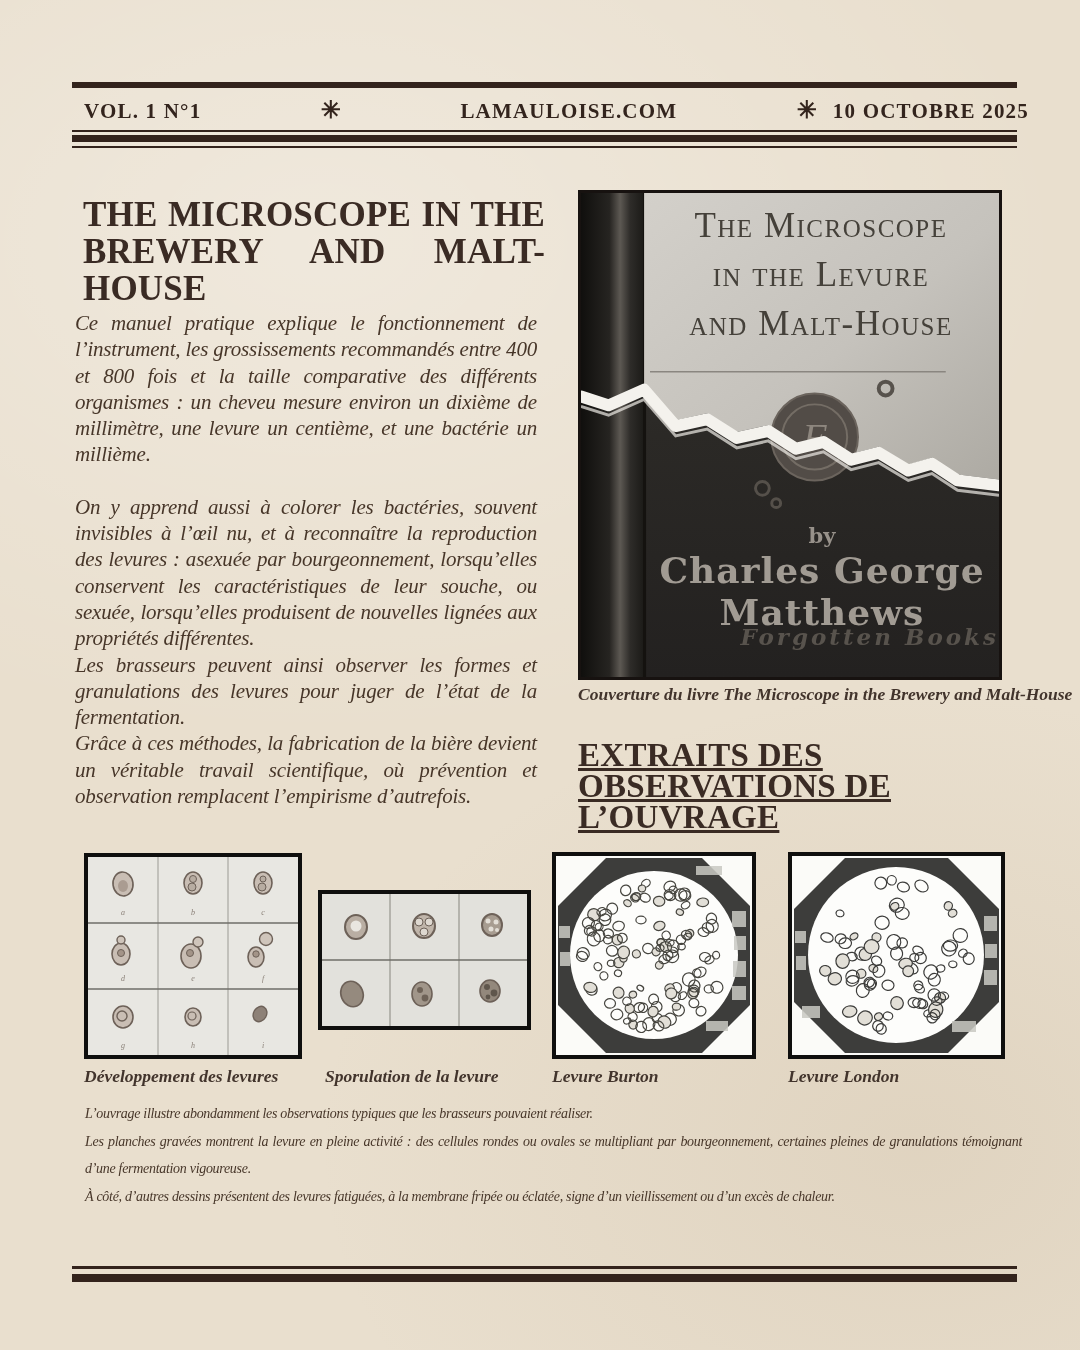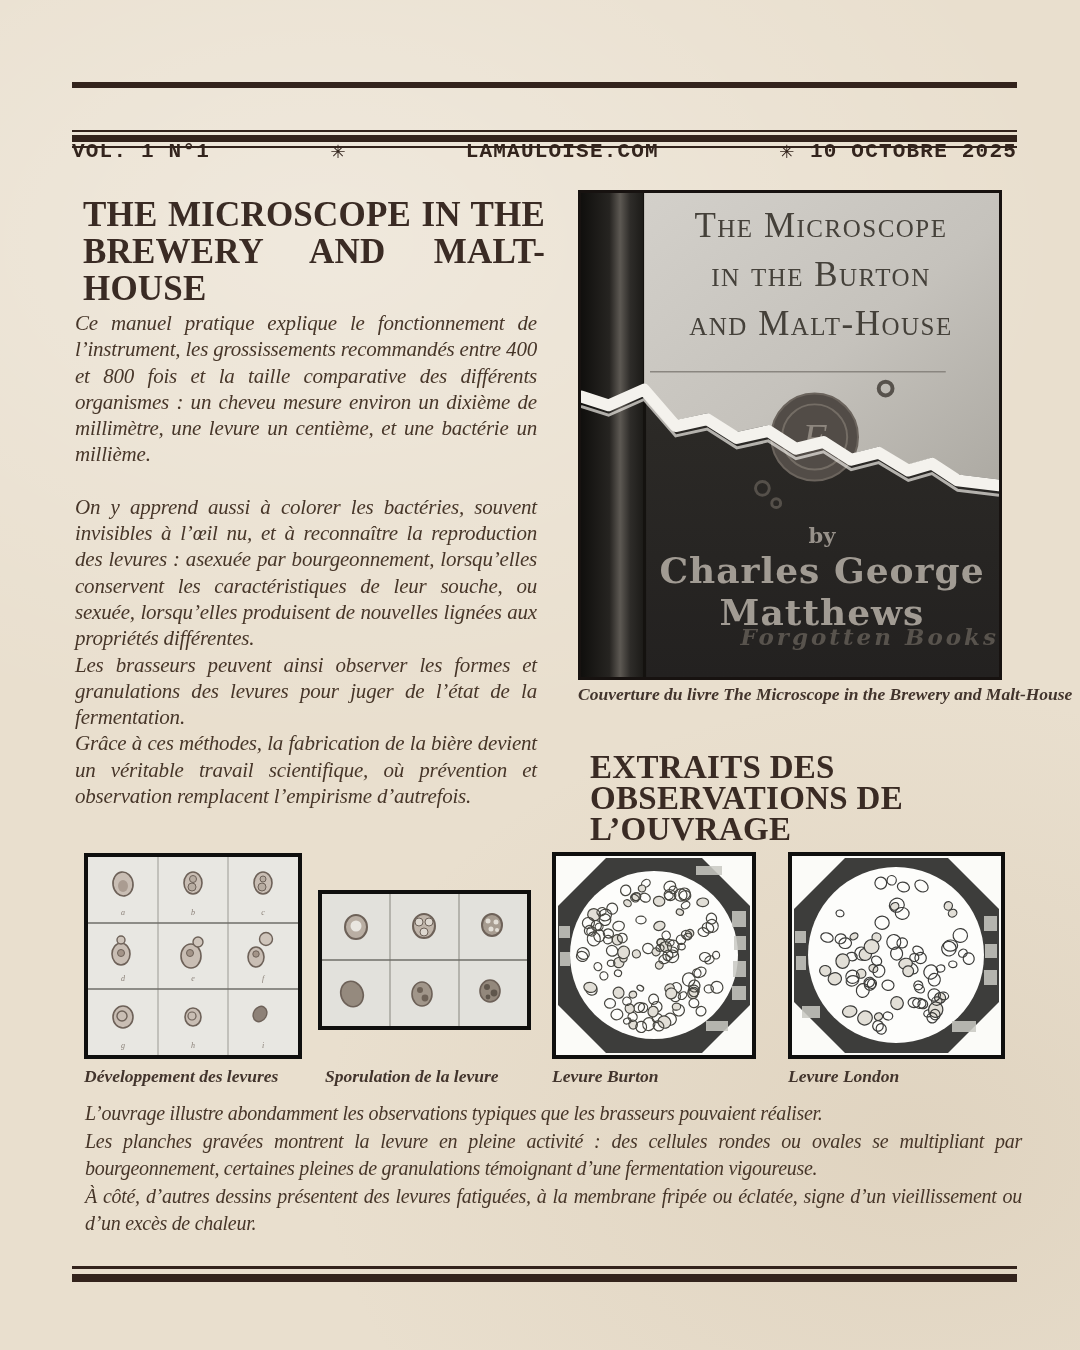--- a/index.html
+++ b/index.html
@@ -9,24 +9,24 @@
       radial-gradient(1200px 800px at 30% 18%, rgba(255,255,255,.30), rgba(255,255,255,0) 62%),
       radial-gradient(1000px 760px at 85% 85%, rgba(182,160,128,.18), rgba(0,0,0,0) 60%),
       #e9dfce;
     font-family:"Liberation Serif","DejaVu Serif",serif;
     color:#46362c;
   }
   .rule{position:absolute;left:72px;width:945px;background:#33231c;}
 
   
   .mast-row{
-    position:absolute;left:72px;top:93px;width:945px;height:36px;
+    position:absolute;left:84px;top:93px;width:945px;height:36px;
     display:flex;align-items:center;justify-content:space-between;
-    font-family:Liberation Mono, monospace;font-weight:700;
-    font-size:21px;letter-spacing:1.2px;color:#33241d;white-space:nowrap;margin-top:40px;
+    font-family:Liberation Serif, serif;font-weight:700;
+    font-size:21px;letter-spacing:1.2px;color:#33241d;white-space:nowrap;
   }
   .star{font-size:24px;letter-spacing:0;transform:translateY(-1px);}
   .date-group{display:flex;align-items:center;gap:16px;}
 
   
   .headline{position:absolute;left:75px;top:188px;width:462px;
     font-weight:700;font-size:35px;line-height:37px;color:#3a2b24;letter-spacing:.2px;}
   .headline .j{text-align:justify;text-align-last:justify;}
   .bodycol{position:absolute;left:75px;top:310px;width:462px;
     font-style:italic;font-size:21px;line-height:26.3px;letter-spacing:-0.2px;
@@ -56,21 +56,21 @@
 
   
   .plate{position:absolute;margin:0;border:4px solid #0f0f0e;box-sizing:border-box;}
   .plate svg{display:block;width:100%;height:100%;}
   #plate1{left:84px;top:853px;width:218px;height:206px;background:#e8e7e2;}
   #plate2{left:318px;top:890px;width:213px;height:140px;background:#e2e1dc;}
   #plate3{left:552px;top:852px;width:204px;height:207px;background:#fbfbf8;}
   #plate4{left:788px;top:852px;width:217px;height:207px;background:#fbfbf8;}
 
   .obs{position:absolute;left:85px;top:1100px;width:937px;
-    font-style:italic;font-size:20px;line-height:27.5px;letter-spacing:-0.3px;
+    font-style:italic;font-size:14px;line-height:27.5px;letter-spacing:-0.3px;
     text-align:justify;color:#473629;}
   .obs p{margin:0;}
 
   .plate-letter{font-style:italic;font-family:"Liberation Serif",serif;}
 </style>
 </head>
 <body>
 
 <div class="rule" style="top:82px;height:6px;"></div>
 <div class="mast-row">
@@ -130,30 +130,30 @@
       <text x="237" y="261" text-anchor="middle" font-size="40" font-style="italic" font-family="Liberation Serif,serif" fill="#8d867e">F</text>
       <circle cx="309" cy="198" r="7" fill="none" stroke="#57524c" stroke-width="4"></circle>
       <circle cx="184" cy="299" r="7" fill="none" stroke="#55504a" stroke-width="3"></circle>
       <circle cx="198" cy="314" r="4.5" fill="none" stroke="#55504a" stroke-width="3"></circle>
     </g>
     <path d="M0,206 L28,215 L64,199 L96,236 L128,229 L158,248 L190,241 L218,259 L246,252 L274,270 L302,263 L332,281 L356,274 L382,291 L424,296" fill="none" stroke="#f4f2ed" stroke-width="12" stroke-linejoin="round" stroke-linecap="round"></path>
     <path d="M0,216 L28,225 L64,209 L96,246 L128,239 L158,258 L190,251 L218,269 L246,262 L274,280 L302,273 L332,291 L356,284 L382,301 L424,306" fill="none" stroke="#efede7" stroke-width="3" opacity=".7"></path>
   </svg>
   <div class="cover-title">
     <div>The Microscope</div>
-    <div>in the Burton</div>
+    <div>in the Levure</div>
     <div>and Malt-House</div>
   </div>
   <div class="cover-by">by</div>
   <div class="cover-author">Charles George Matthews</div>
   <div class="cover-pub">Forgotten Books</div>
 </figure>
 <div class="caption" style="left:578px;top:684px;">Couverture du livre The Microscope in the Brewery and Malt-House</div>
 
-<h2 class="h2" style="margin:12px;">
+<h2 class="h2" style="margin:0;text-decoration:underline;">
   <div>EXTRAITS DES</div>
   <div>OBSERVATIONS DE</div>
   <div>L’OUVRAGE</div>
 </h2>
 
 <figure id="plate1" class="plate">
   <svg viewBox="0 0 210 198" preserveAspectRatio="none">
     <line x1="70" y1="0" x2="70" y2="198" stroke="#9b9a94" stroke-width="1"></line>
     <line x1="140" y1="0" x2="140" y2="198" stroke="#9b9a94" stroke-width="1"></line>
     <line x1="0" y1="66" x2="210" y2="66" stroke="#6f6e68" stroke-width="1.5"></line>

